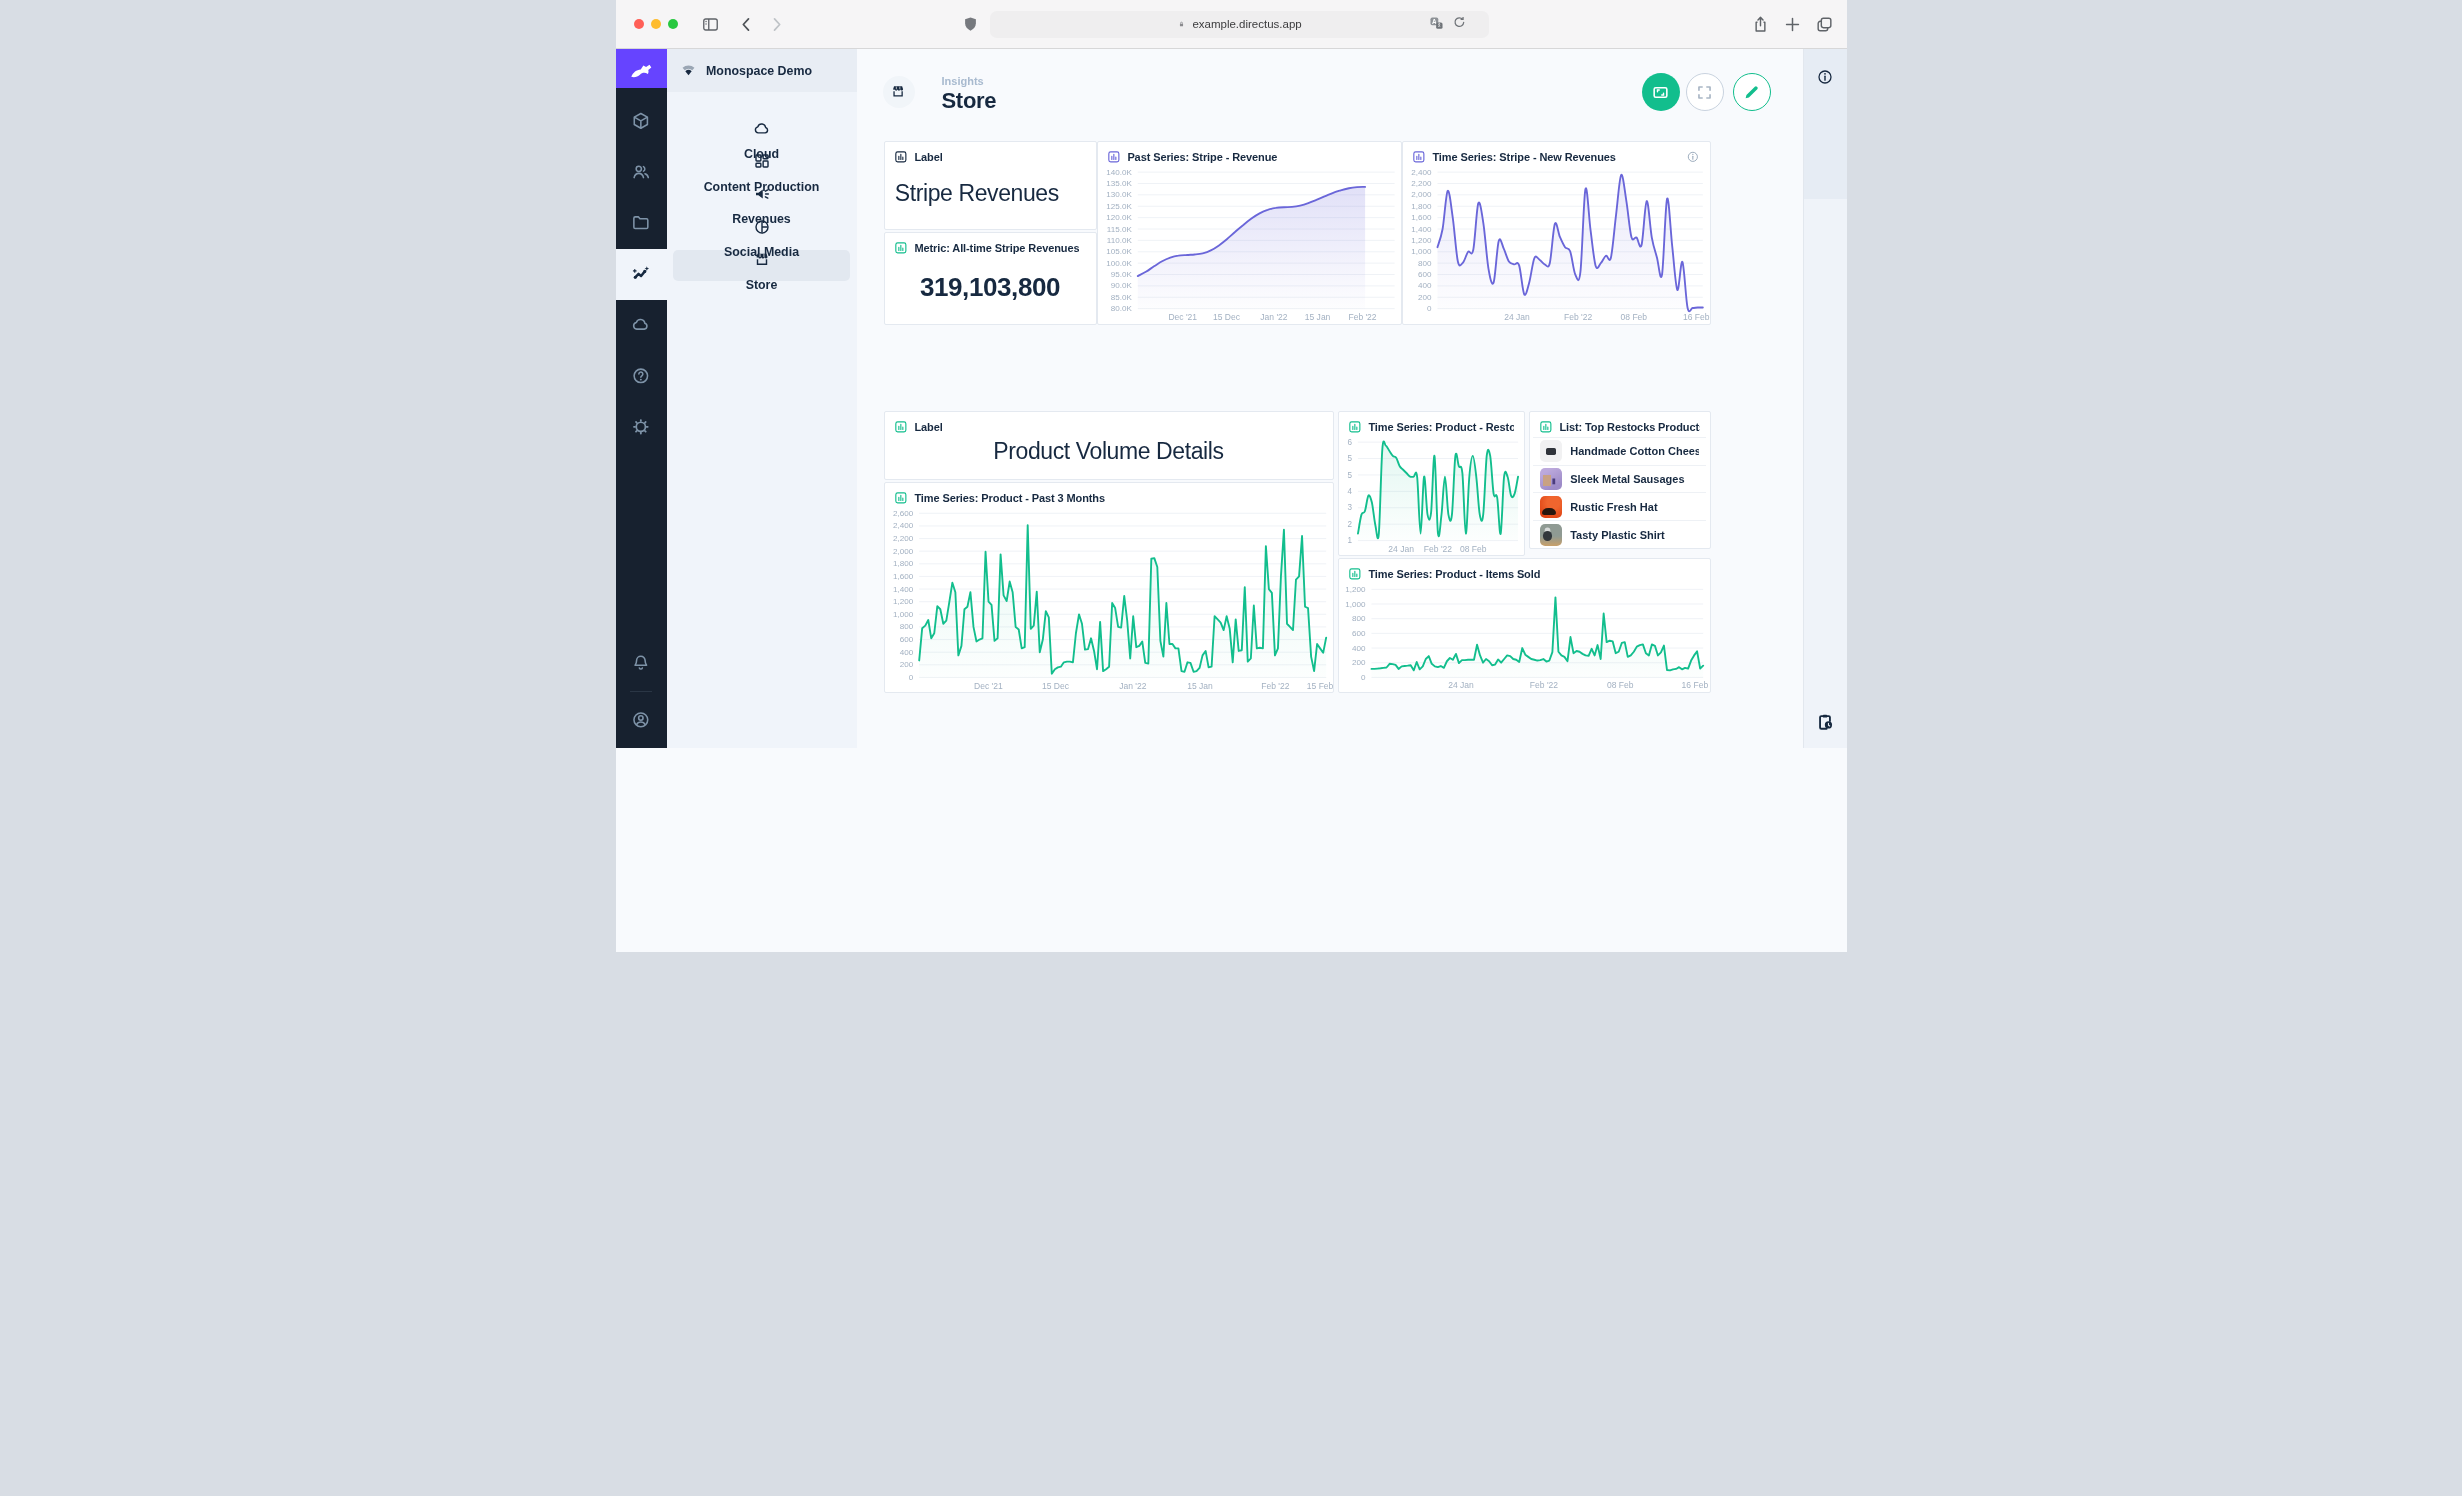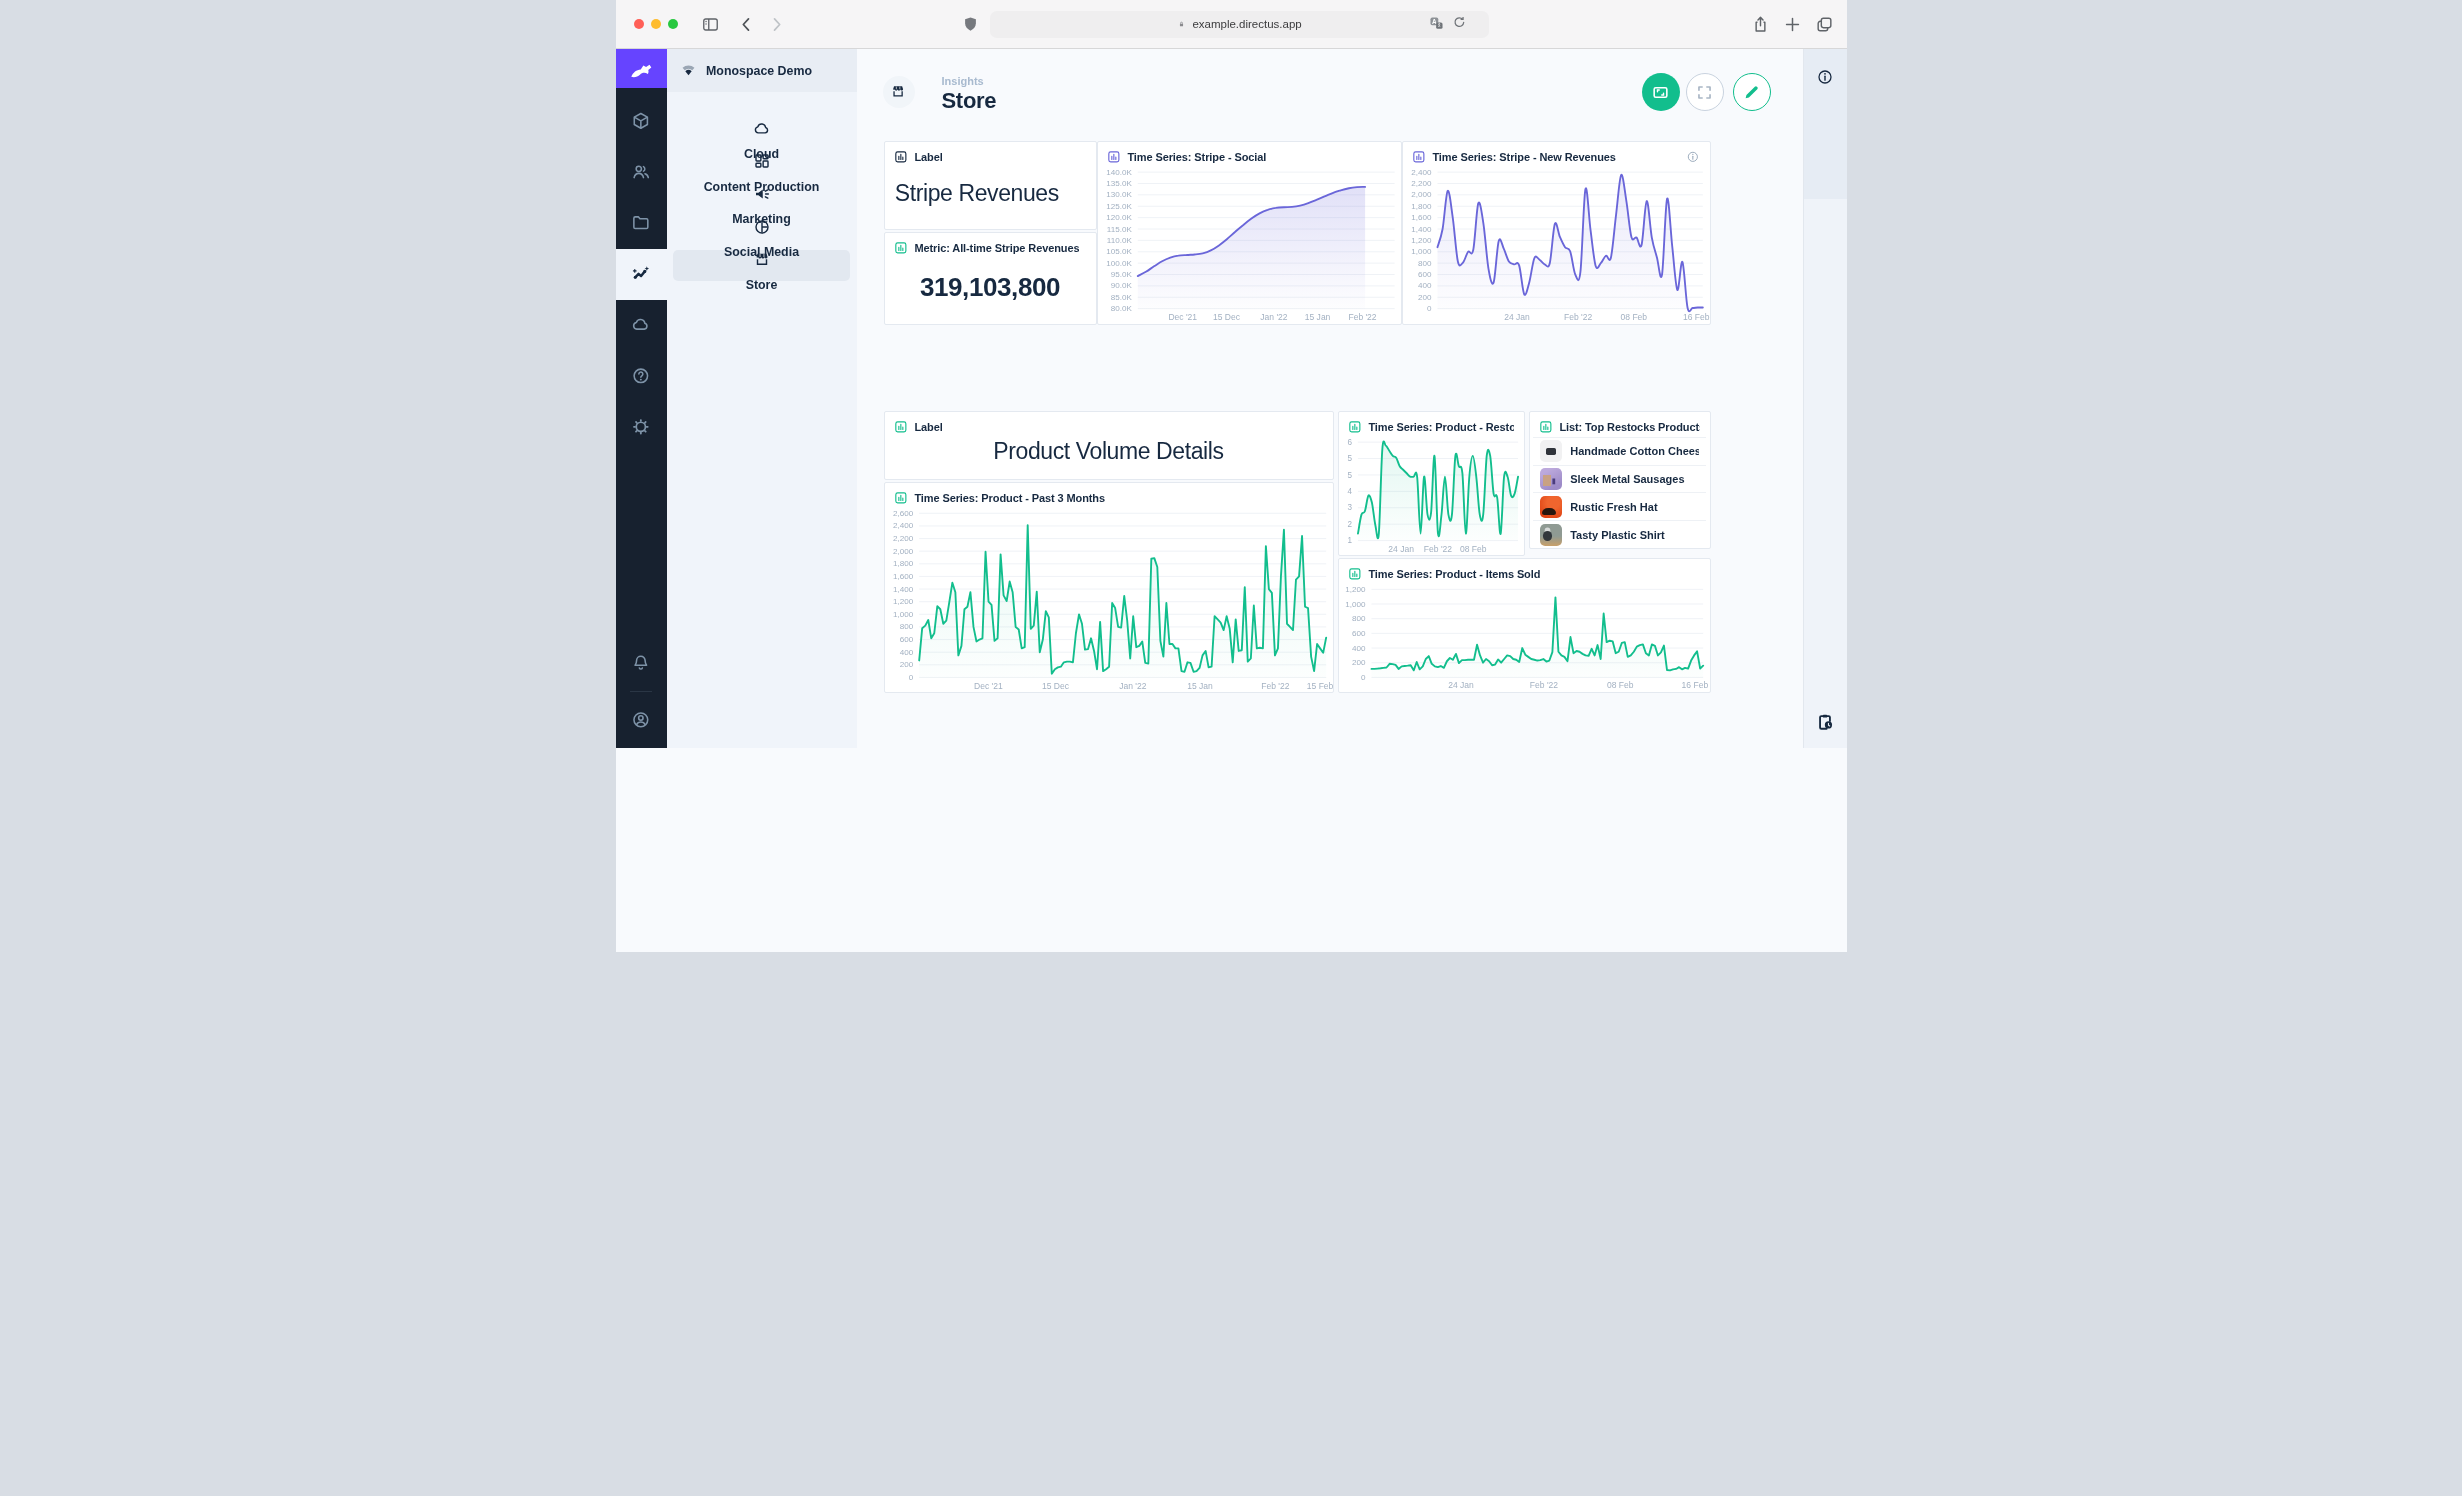--- a/index.html
+++ b/index.html
@@ -356,21 +356,21 @@
         <div class="nav-item">
           <svg viewBox="0 0 24 24">
               <use href="#i-grid"></use>
             </svg>
           <span class="nav-label">Content Production</span>
         </div>
         <div class="nav-item">
           <svg viewBox="0 0 24 24">
               <use href="#i-megaphone"></use>
             </svg>
-          <span class="nav-label">Marketing</span>
+          <span class="nav-label">Revenues</span>
         </div>
         <div class="nav-item">
           <svg viewBox="0 0 24 24">
               <use href="#i-pie"></use>
             </svg>
           <span class="nav-label">Social Media</span>
         </div>
         <div class="nav-item active">
           <svg viewBox="0 0 24 24">
               <use href="#i-store"></use>
@@ -423,21 +423,21 @@
             <span class="phead-label">Metric: All-time Stripe Revenues</span>
           </div>
         <div class="metric-value">319,103,800</div>
       </div>
 
       <div class="panel" style="left:240px;top:92px;width:305px;height:184px">
         <div class="phead" style="color:#6A66D9">
             <svg viewBox="0 0 24 24">
               <use href="#i-chartmini"></use>
             </svg>
-            <span class="phead-label">Time Series: Stripe - Social</span>
+            <span class="phead-label">Past Series: Stripe - Revenue</span>
           </div>
         <div class="chart">
             <svg viewBox="0 0 355 184" width="304" height="157">
               <defs>
                 <linearGradient id="grad0" x1="0" y1="0" x2="0" y2="1">
         <stop offset="0" stop-color="rgba(106,102,217,0.2)"></stop>
         <stop offset="1" stop-color="rgba(106,102,217,0.01)"></stop>
       </linearGradient>
               </defs>
               <line x1="46" y1="6" x2="347" y2="6" stroke="#ECF0F5" stroke-width="1"></line>

